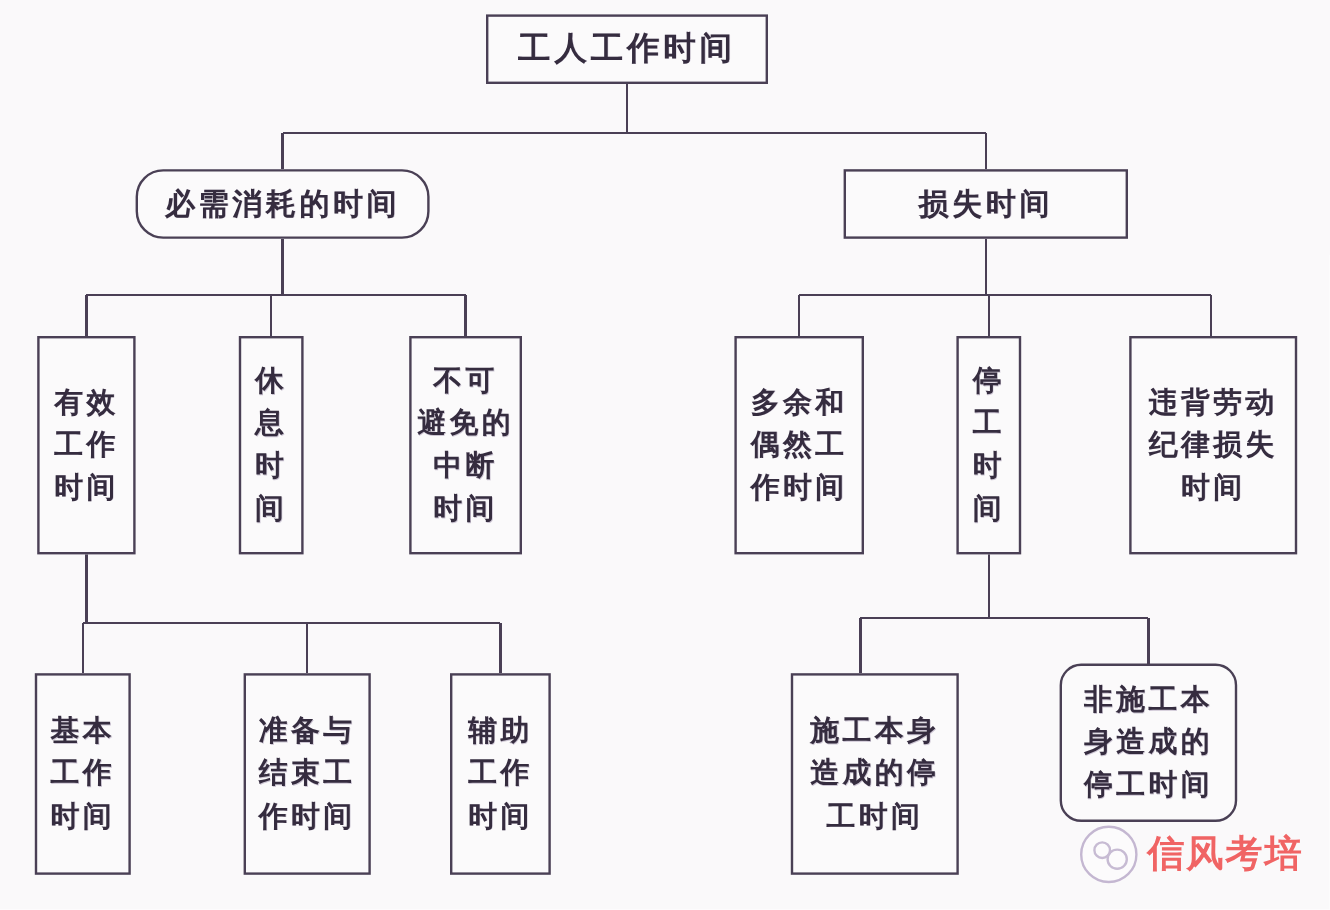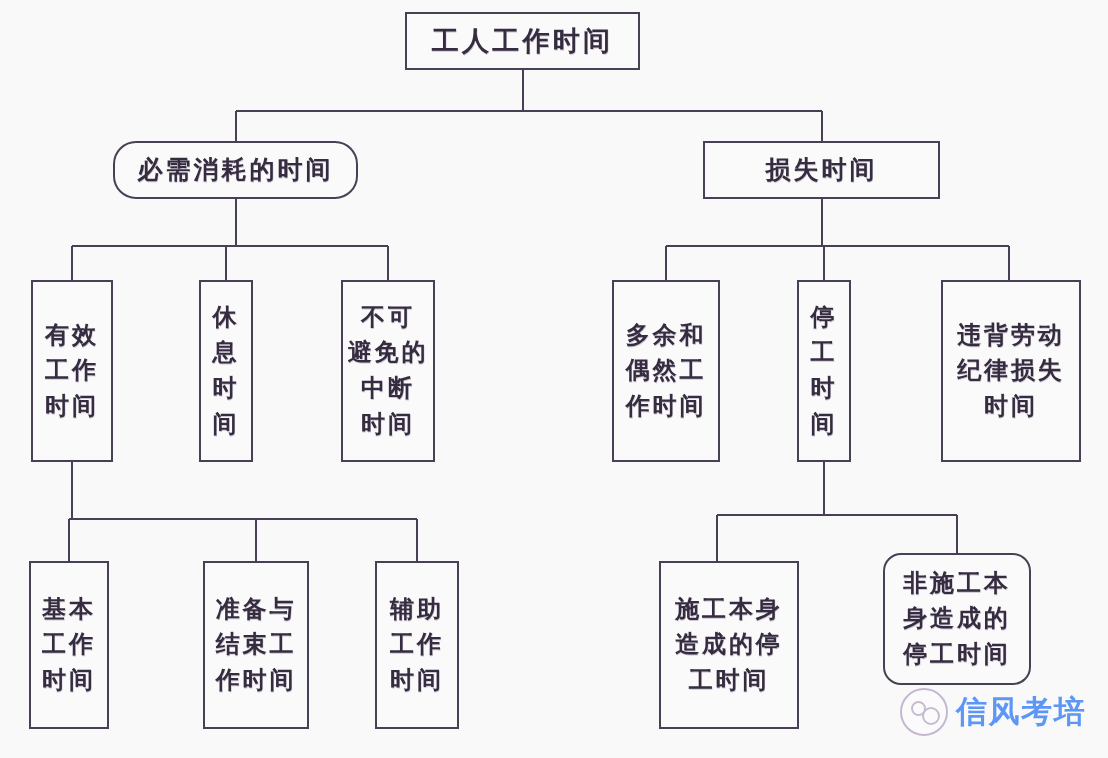--- a/index.html
+++ b/index.html
@@ -79,21 +79,21 @@
     content: "";
     position: absolute;
     left: 20px; top: 17px;
     width: 14px; height: 14px;
     border-radius: 50%;
     border: 2px solid #bcaecb;
   }
   #wm-text {
     font-size: 31px;
     font-weight: 700;
-    color: #3b82f6;
+    color: #ef4444;
     letter-spacing: 0.05em;
     font-family: "DejaVu Sans", "Liberation Sans", sans-serif;
   }
 </style>
 </head>
 <body>
 
 <div id="canvas">
 
   <svg id="svg-lines" viewBox="0 0 1108 758" xmlns="http://www.w3.org/2000/svg">

